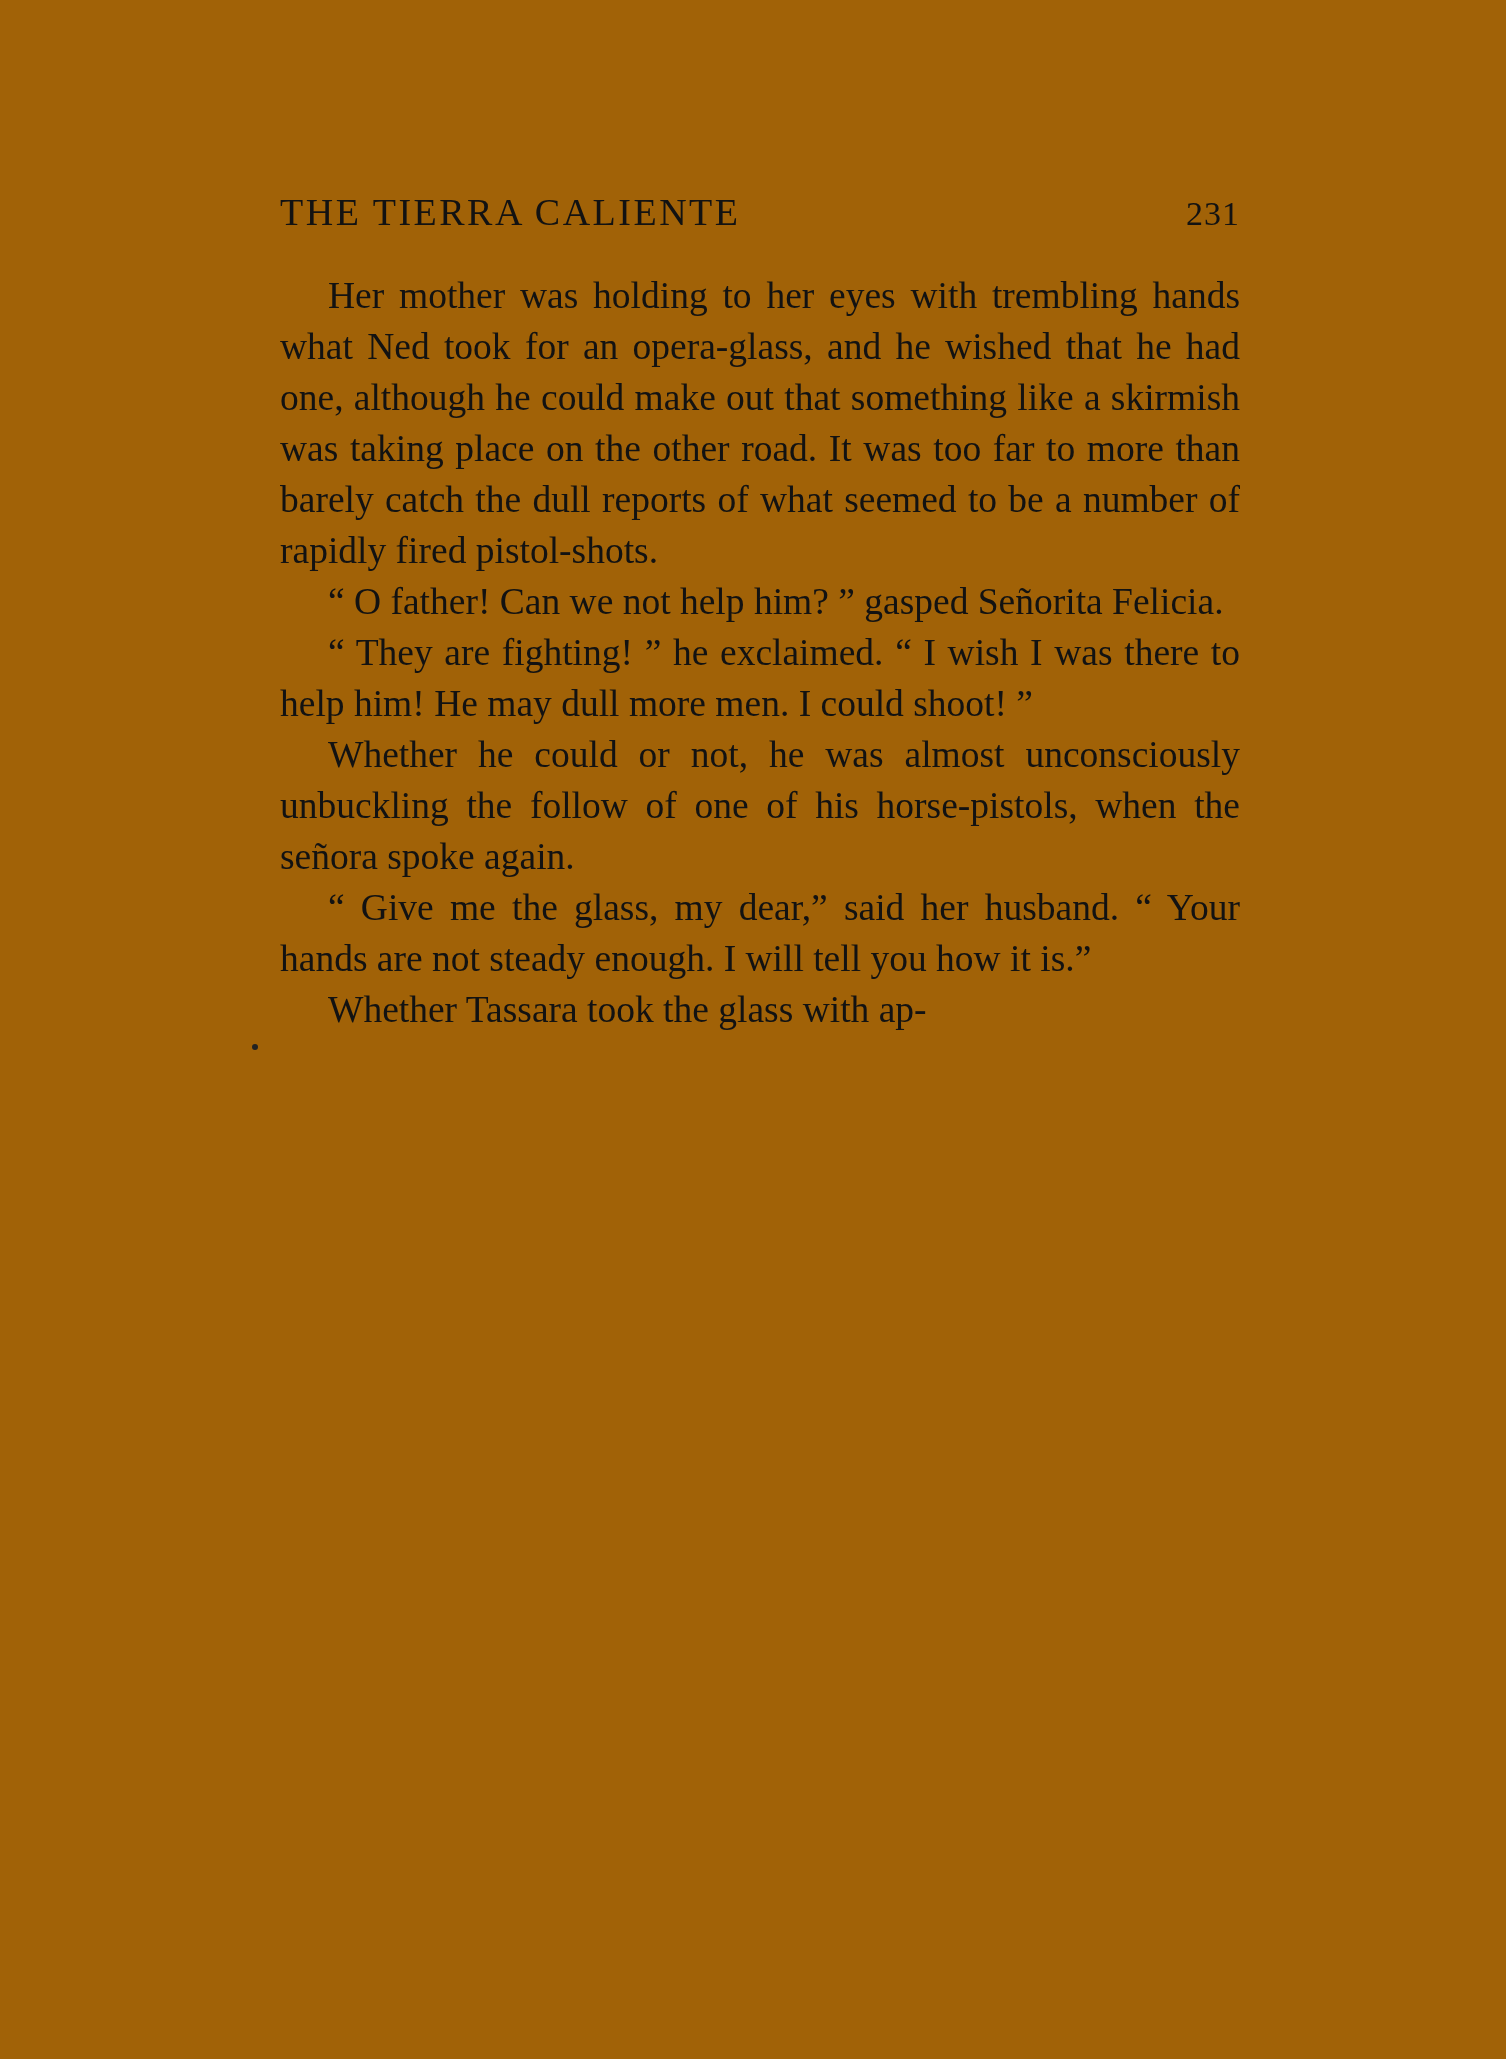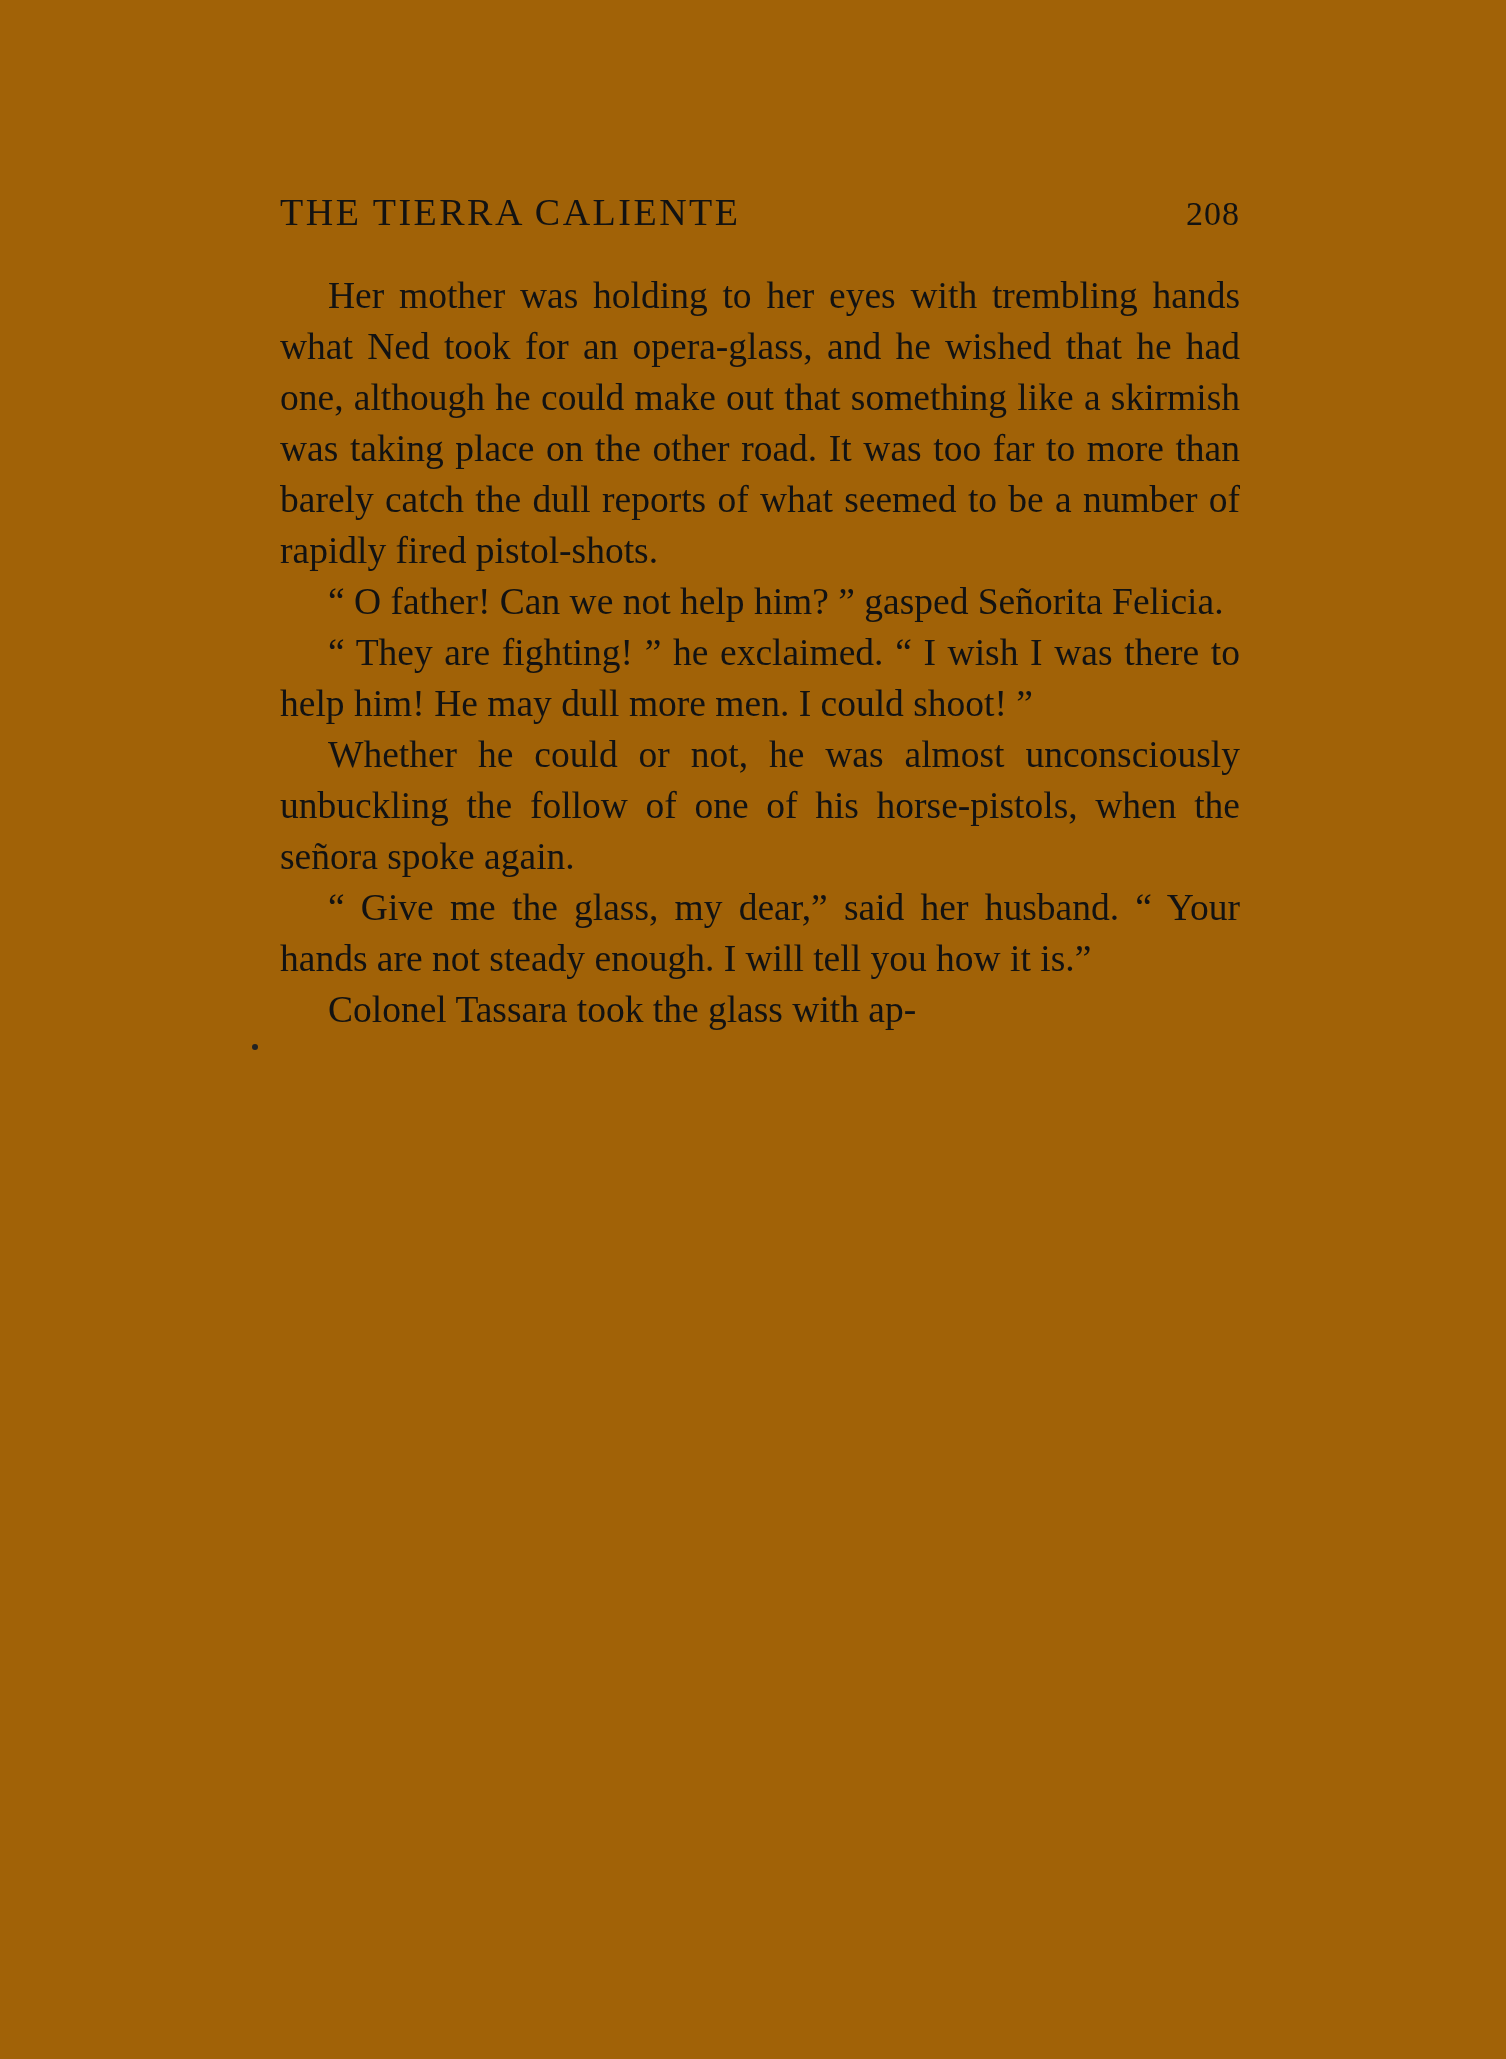--- a/index.html
+++ b/index.html
@@ -73,29 +73,29 @@
 </style>
 </head>
 <body>
 
 <div class="page">
 
   <div class="content">
 
     <div class="running-head">
       <span class="title">THE TIERRA CALIENTE</span>
-      <span class="folio">208</span>
+      <span class="folio">231</span>
     </div>
 
     <div class="body-text">
       <p>Her mother was holding to her eyes with trembling hands what Ned took for an opera-glass, and he wished that he had one, although he could make out that something like a skirmish was taking place on the other road. It was too far to more than barely catch the dull reports of what seemed to be a number of rapidly fired pistol-shots.</p>
       <p>“ O father! Can we not help him? ” gasped Señorita Felicia.</p>
       <p>“ They are fighting! ” he exclaimed. “ I wish I was there to help him! He may dull more men. I could shoot! ”</p>
       <p>Whether he could or not, he was almost unconsciously unbuckling the follow of one of his horse-pistols, when the señora spoke again.</p>
       <p>“ Give me the glass, my dear,” said her husband. “ Your hands are not steady enough. I will tell you how it is.”</p>
-      <p>Colonel Tassara took the glass with ap-</p>
+      <p>Whether Tassara took the glass with ap-</p>
     </div>
 
   </div>
 
   <span class="stray-dot"></span>
 
 </div>
 
 </body></html>

